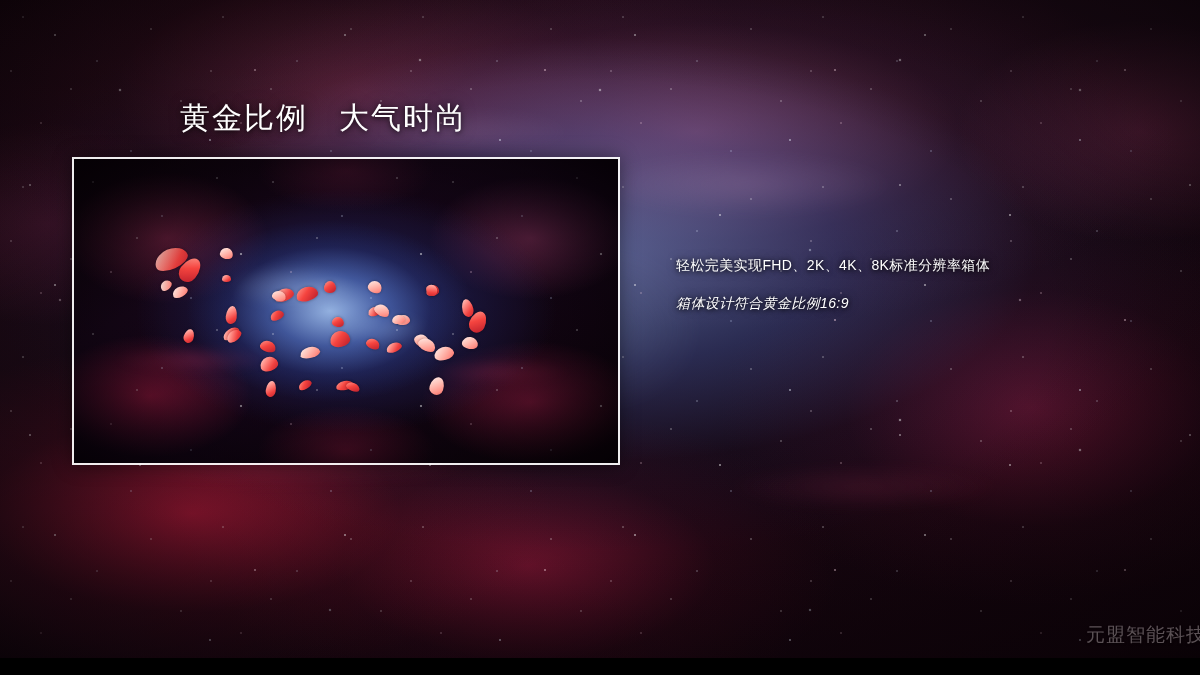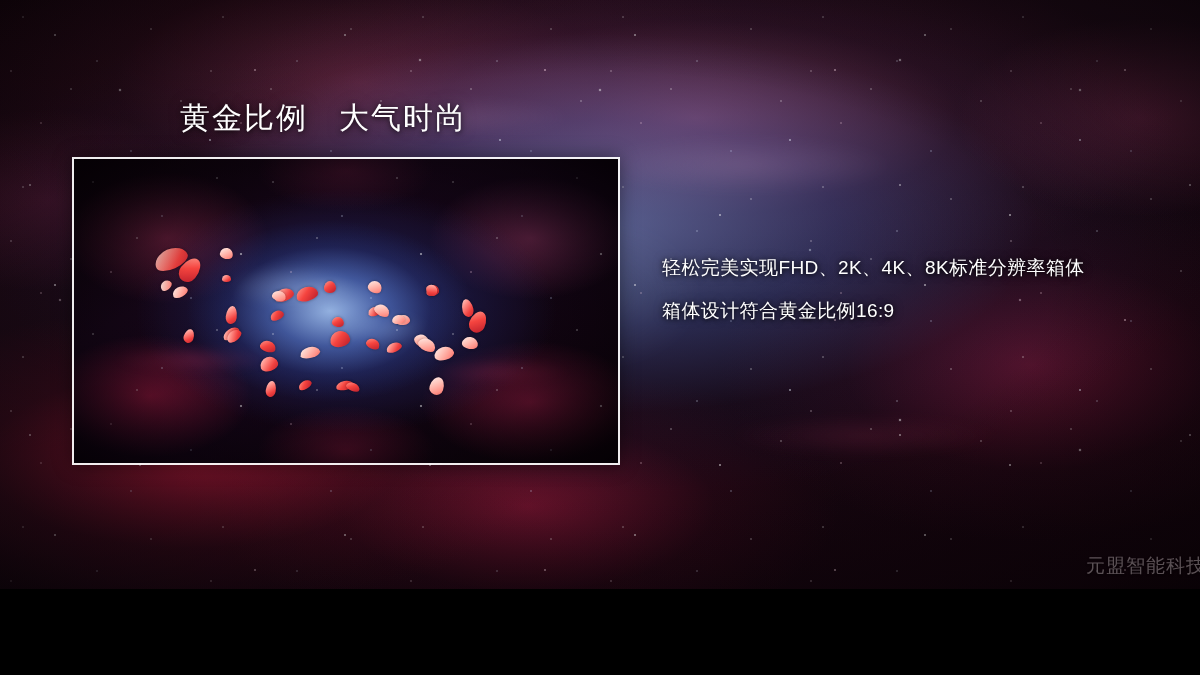--- a/index.html
+++ b/index.html
@@ -1,21 +1,21 @@
 <!DOCTYPE html>
 <html lang="zh"><head>
 <meta charset="utf-8">
 <title>slide</title>
 <style>
   html,body{margin:0;padding:0;background:#000;}
   *{box-sizing:border-box;}
 
   #slide{
     position:relative;
-    width:1200px;height:589px;
+    width:1200px;height:658px;
     overflow:hidden;
     background:#120409;
     font-family:"Liberation Sans","DejaVu Sans",sans-serif;
     -webkit-font-smoothing:antialiased;
   }
 
   
   .bg-layer{position:absolute;inset:0;pointer-events:none;}
 
   .bg-base{
@@ -156,28 +156,29 @@
   .petal.deep{
     background:linear-gradient(140deg,#ff9b90 0%,#f5443f 45%,#b81c2a 100%);
   }
 
   
   .body-copy{
     position:absolute;left:662px;top:258px;
     width:480px;
   }
   .copy-line{
-    font-size:19px;line-height:1;
+    font-size:14px;line-height:1;
     color:#ffffff;
     letter-spacing:.4px;
     margin-bottom:24px;
     text-shadow:0 1px 4px rgba(0,0,0,.85),0 0 10px rgba(0,0,0,.6);
     white-space:nowrap;
-  }
-  .copy-line:last-child{margin-bottom:0;}
+    margin-left:14px;
+  }
+  .copy-line:last-child{margin-bottom:0;font-style:italic;}
 
   
   .watermark{
     position:absolute;right:-6px;bottom:10px;
     font-size:19px;letter-spacing:1px;
     color:rgba(205,190,196,.42);
     text-shadow:0 1px 2px rgba(0,0,0,.5);
     white-space:nowrap;
   }
 </style>

